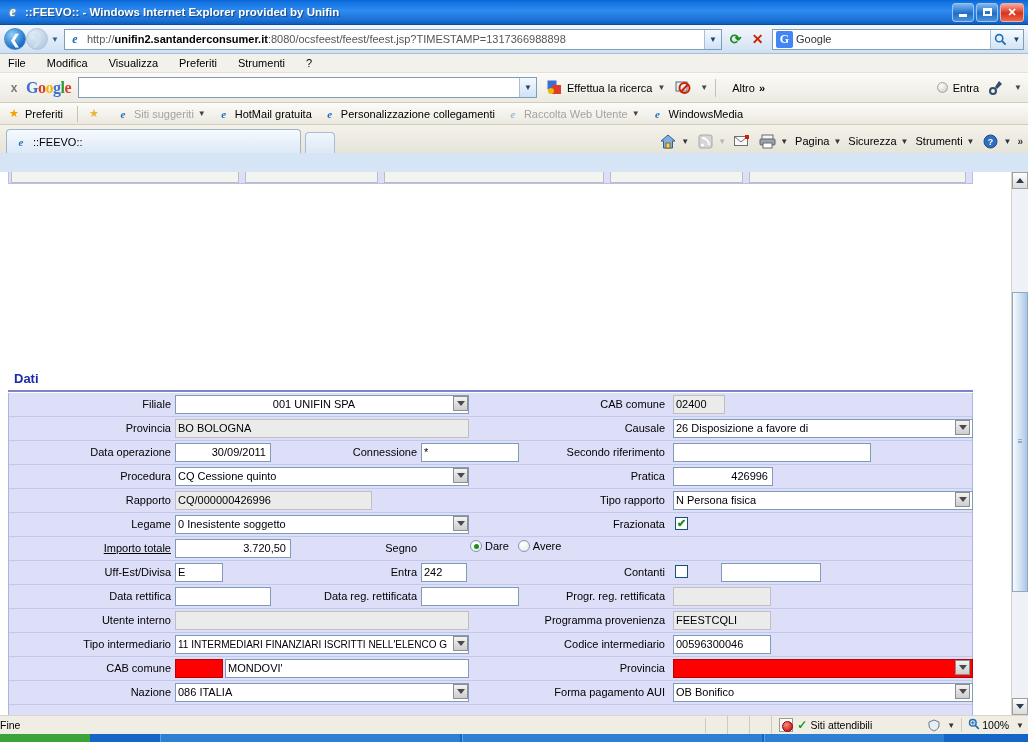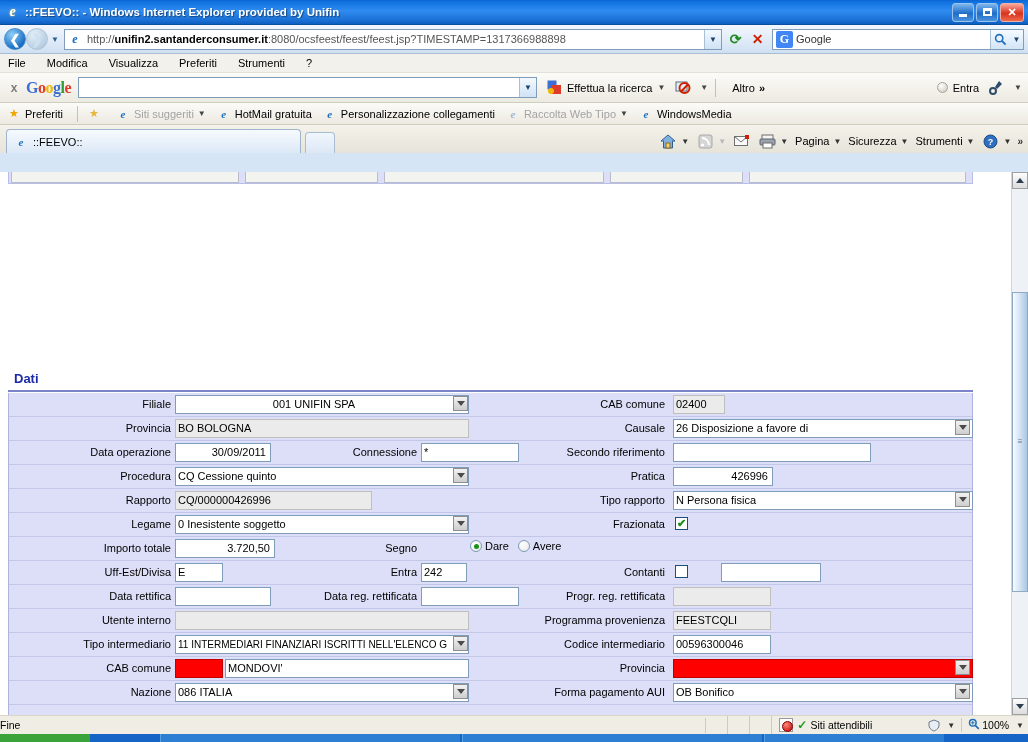--- a/index.html
+++ b/index.html
@@ -403,21 +403,21 @@
     <div class="fav-item">
       <span class="ic ie-mini">e</span>
       <span>HotMail gratuita</span>
     </div>
     <div class="fav-item">
       <span class="ic ie-mini">e</span>
       <span>Personalizzazione collegamenti</span>
     </div>
     <div class="fav-item">
       <span class="ic ie-mini" style="color:#9db8d4;">e</span>
-      <span class="dim">Raccolta Web Tipo</span>
+      <span class="dim">Raccolta Web Utente</span>
       <span class="car">▼</span>
     </div>
     <div class="fav-item">
       <span class="ic ie-mini">e</span>
       <span>WindowsMedia</span>
     </div>
   </div>
 
   <div class="tabbar">
     <div class="tab">
@@ -561,22 +561,22 @@
           <div class="lbl" style="left:4px;width:158px;">Legame</div>
           <div class="fld sel" style="left:166px;width:294px;">0 Inesistente soggetto</div>
           <div class="selarrow" style="left:444px;">
               <i></i>
             </div>
           <div class="lbl" style="left:500px;width:156px;">Frazionata</div>
           <div class="chk on" style="left:666px;"></div>
         </div>
 
         <div class="frow sep">
-          <div class="lbl" style="left:4px;width:158px;">Importo totale</div>
-          <div class="fld num" style="left:166px;width:100px;">3.720,50</div>
+          <div class="lbl" style="left:4px;width:158px;text-decoration:underline;">Importo totale</div>
+          <div class="fld num" style="left:166px;width:116px;">3.720,50</div>
           <div class="lbl" style="left:300px;width:108px;">Segno</div>
           <div class="radio-wrap" style="left:418px;">
             <span class="radio on"></span>
             <span class="radio-lbl">Dare</span>
             <span class="radio"></span>
             <span class="radio-lbl">Avere</span>
           </div>
         </div>
 
         <div class="frow sep">

